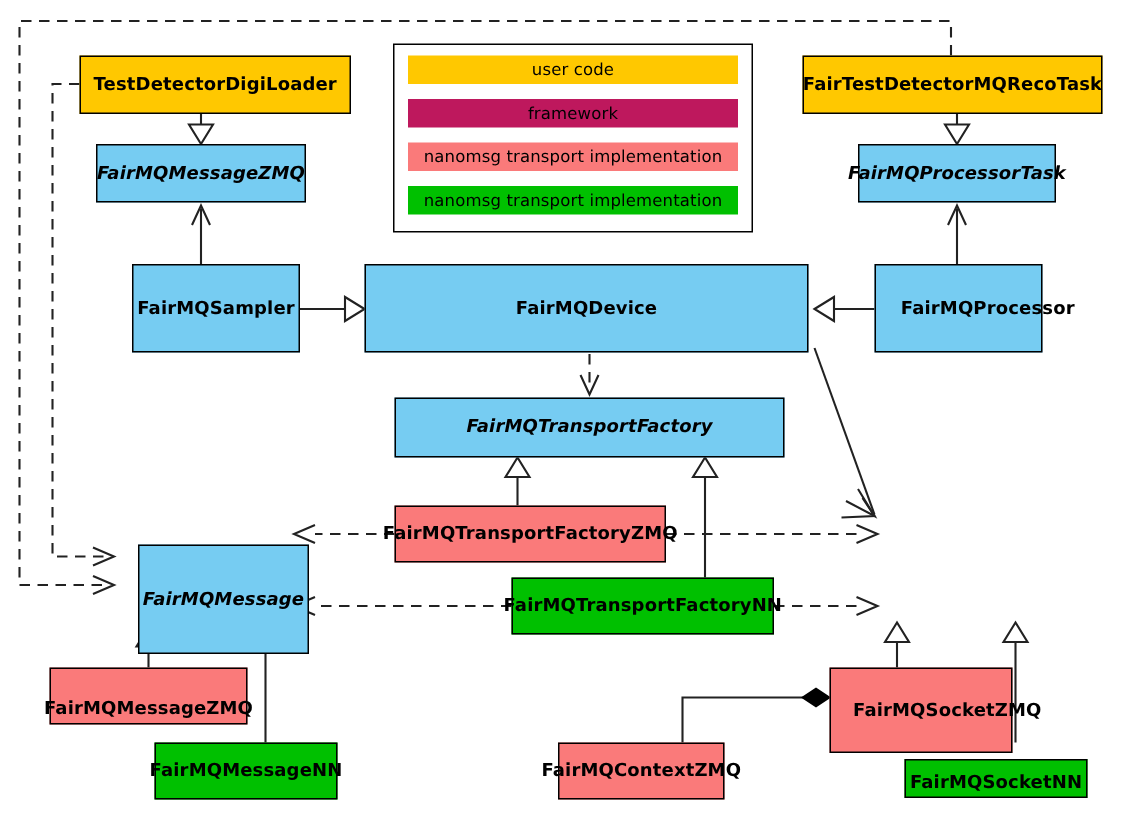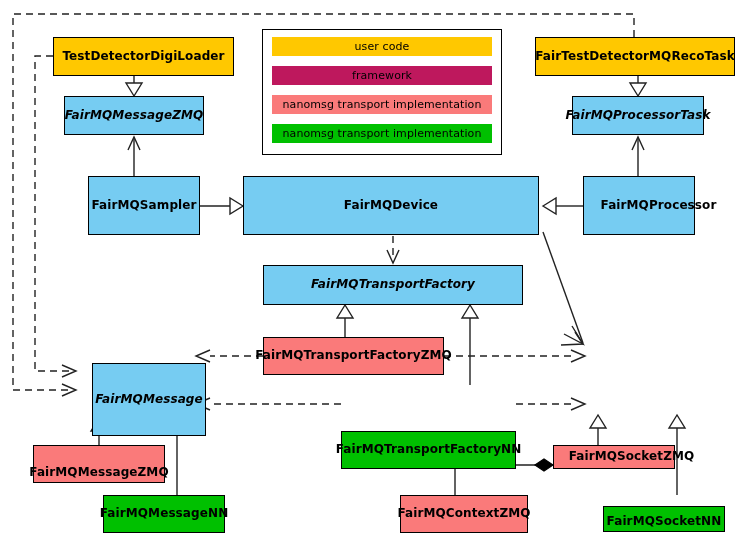--- a/index.html
+++ b/index.html
@@ -207,42 +207,42 @@
   </div>
 
   <div class="node framework abstract" style="left:263px; top:265px; width:260px; height:40px;">
     <span>FairMQTransportFactory</span>
   </div>
 
   <div class="node zmq" style="left:263px; top:337px; width:181px; height:38px;">
     <span>FairMQTransportFactoryZMQ</span>
   </div>
 
-  <div class="node nn" style="left:341px; top:385px; width:175px; height:38px;margin-top:46px;">
+  <div class="node nn" style="left:341px; top:385px; width:175px; height:38px;">
     <span>FairMQTransportFactoryNN</span>
   </div>
 
   <div class="node framework abstract" style="left:92px; top:345px; width:114px; height:73px;margin-top:18px;">
     <span>FairMQMessage</span>
   </div>
 
   <div class="node zmq" style="left:33px; top:445px; width:132px; height:38px;align-items:flex-end;">
     <span>FairMQMessageZMQ</span>
   </div>
 
   <div class="node nn" style="left:103px; top:495px; width:122px; height:38px;">
     <span>FairMQMessageNN</span>
   </div>
 
 
-  <div class="node zmq" style="left:553px; top:445px; width:122px; height:24px;padding-left:39px;">
+  <div class="node zmq" style="left:553px; top:445px; width:122px; height:57px;padding-left:39px;">
     <span>FairMQSocketZMQ</span>
   </div>
 
   <div class="node nn" style="left:603px; top:506px; width:122px; height:26px;align-items:flex-end;">
     <span>FairMQSocketNN</span>
   </div>
 
-  <div class="node zmq" style="left:400px; top:495px; width:128px; height:38px;">
+  <div class="node zmq" style="left:372px; top:495px; width:111px; height:38px;">
     <span>FairMQContextZMQ</span>
   </div>
 
 </div>
 
 </body></html>

